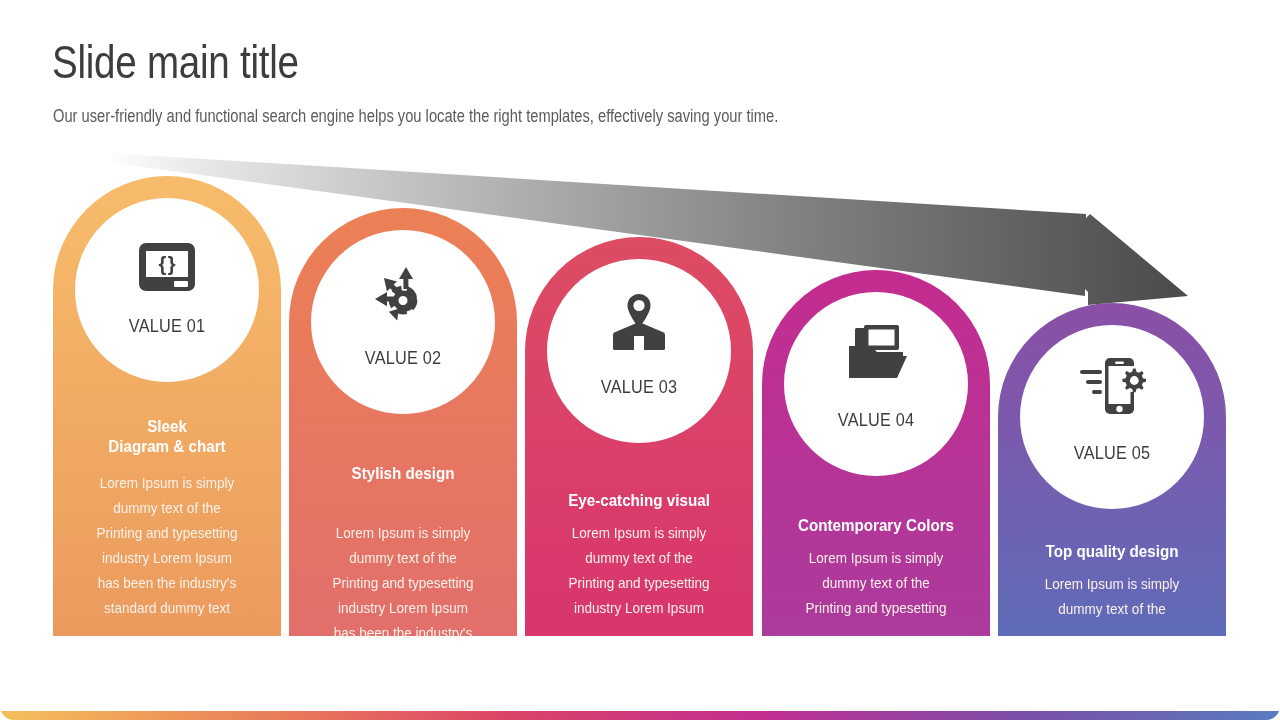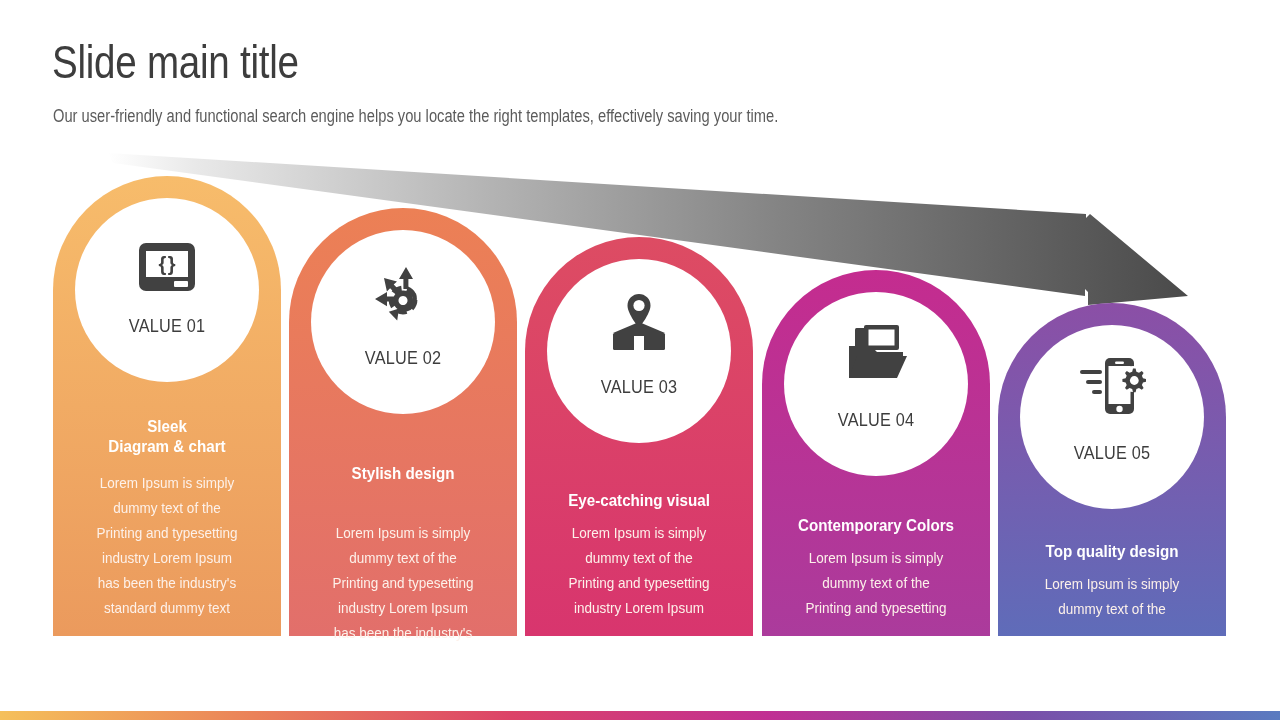--- a/index.html
+++ b/index.html
@@ -11,20 +11,21 @@
   body {
     font-family: "Liberation Sans", sans-serif;
     -webkit-font-smoothing: antialiased;
   }
   #slide {
     position: relative;
     width: 1280px;
     height: 720px;
     overflow: hidden;
     background: #ffffff;
+    border-radius: 14px;
   }
 
   
   #page-title {
     position: absolute;
     left: 52px;
     top: 38px;
     font-size: 47px;
     line-height: 1.0;
     font-weight: 400;

